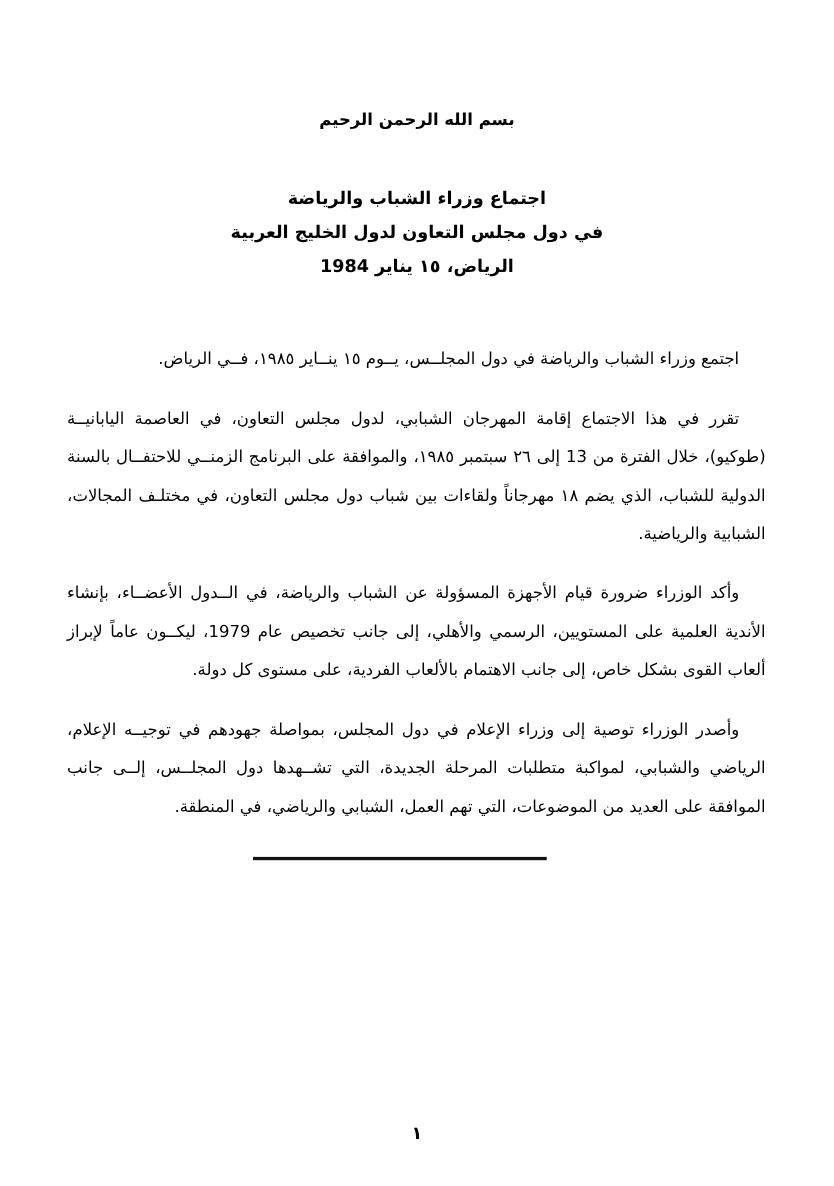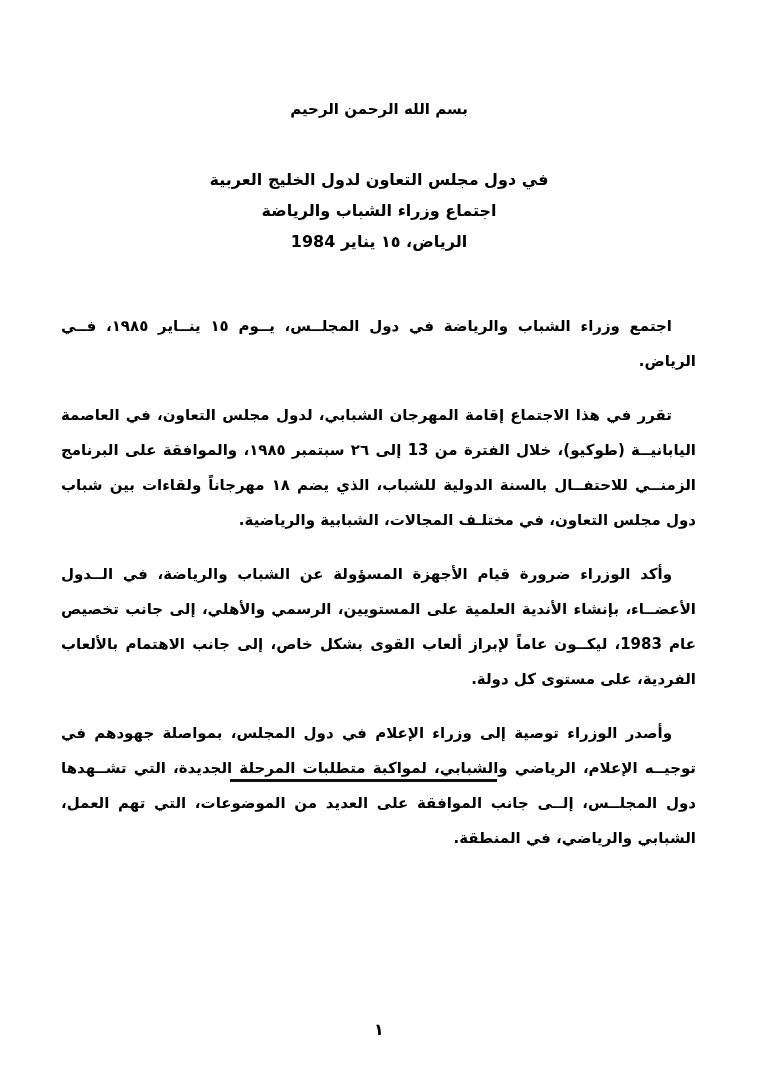--- a/index.html
+++ b/index.html
@@ -41,21 +41,21 @@
     font-size: 16px;
     line-height: 31px;
   }
   .body-text {
     position: absolute;
     top: 309px;
     right: 62px;
     left: 61px;
     direction: rtl;
     text-align: justify;
-    font-weight: 700;
+    font-weight: 400;
     font-size: 15px;
     line-height: 35px;
   }
   .body-text p {
     margin: 0 0 19px 0;
     text-indent: 24px;
   }
   .footnote-divider {
     position: absolute;
     top: 779px;
@@ -76,29 +76,29 @@
   }
 </style>
 </head>
 <body>
 
 <div class="page">
 
   <div class="bismillah">بسم الله الرحمن الرحيم</div>
 
   <div class="title-block">
+    <div>اجتماع وزراء الشباب والرياضة</div>
     <div>في دول مجلس التعاون لدول الخليج العربية</div>
-    <div>اجتماع وزراء الشباب والرياضة</div>
     <div>الرياض، ١٥ يناير 1984</div>
   </div>
 
   <div class="body-text">
     <p>اجتمع وزراء الشباب والرياضة في دول المجلــس، يــوم ١٥ ينــاير ١٩٨٥، فــي الرياض.</p>
     <p>تقرر في هذا الاجتماع إقامة المهرجان الشبابي، لدول مجلس التعاون، في العاصمة اليابانيــة (طوكيو)، خلال الفترة من 13 إلى ٢٦ سبتمبر ١٩٨٥، والموافقة على البرنامج الزمنــي للاحتفــال بالسنة الدولية للشباب، الذي يضم ١٨ مهرجاناً ولقاءات بين شباب دول مجلس التعاون، في مختلـف المجالات، الشبابية والرياضية.</p>
-    <p>وأكد الوزراء ضرورة قيام الأجهزة المسؤولة عن الشباب والرياضة، في الــدول الأعضــاء، بإنشاء الأندية العلمية على المستويين، الرسمي والأهلي، إلى جانب تخصيص عام 1983، ليكــون عاماً لإبراز ألعاب القوى بشكل خاص، إلى جانب الاهتمام بالألعاب الفردية، على مستوى كل دولة.</p>
+    <p>وأكد الوزراء ضرورة قيام الأجهزة المسؤولة عن الشباب والرياضة، في الــدول الأعضــاء، بإنشاء الأندية العلمية على المستويين، الرسمي والأهلي، إلى جانب تخصيص عام 1979، ليكــون عاماً لإبراز ألعاب القوى بشكل خاص، إلى جانب الاهتمام بالألعاب الفردية، على مستوى كل دولة.</p>
     <p>وأصدر الوزراء توصية إلى وزراء الإعلام في دول المجلس، بمواصلة جهودهم في توجيــه الإعلام، الرياضي والشبابي، لمواكبة متطلبات المرحلة الجديدة، التي تشــهدها دول المجلــس، إلــى جانب الموافقة على العديد من الموضوعات، التي تهم العمل، الشبابي والرياضي، في المنطقة.</p>
   </div>
 
   <div class="footnote-divider"></div>
 
   <div class="page-number">١</div>
 
 </div>
 
 </body></html>

